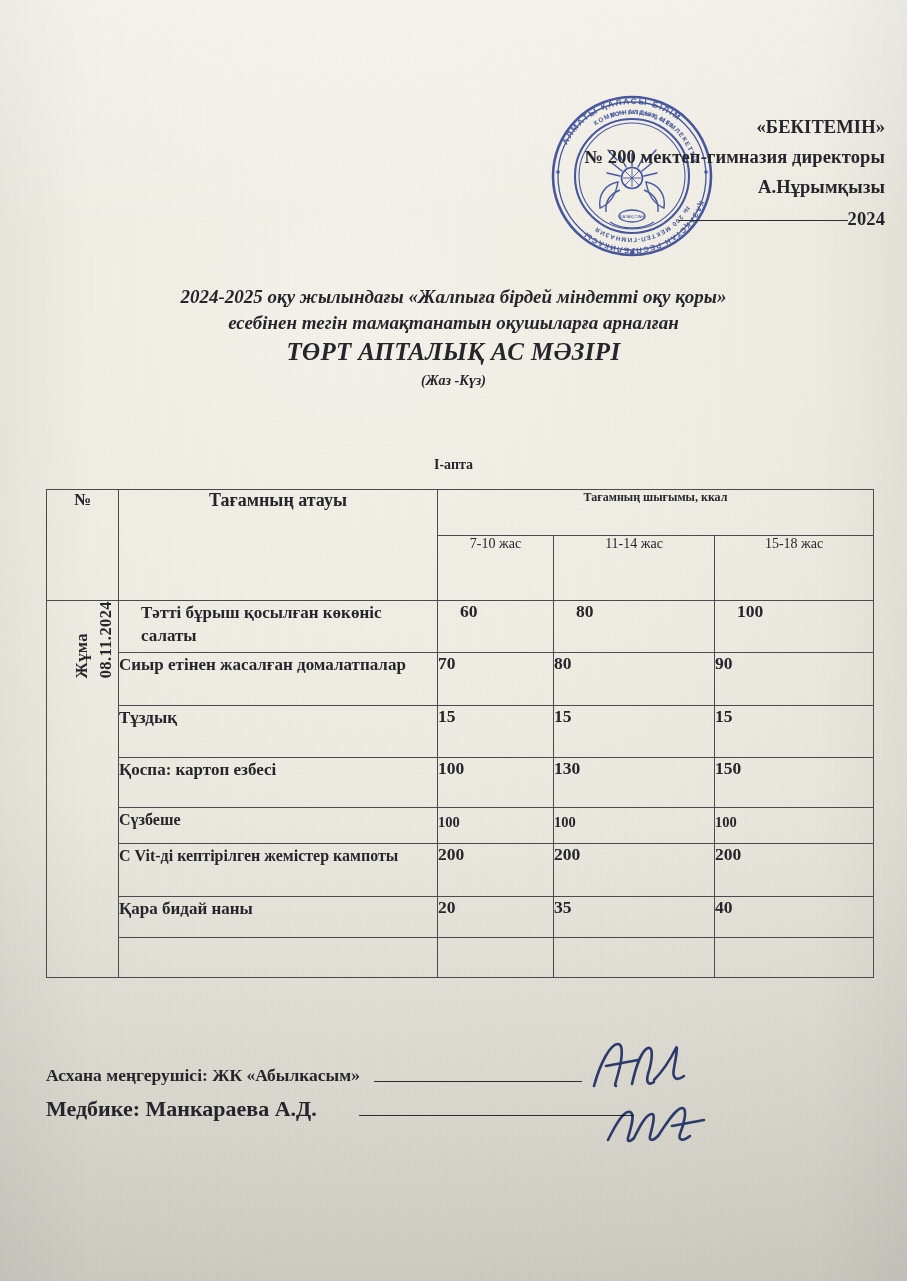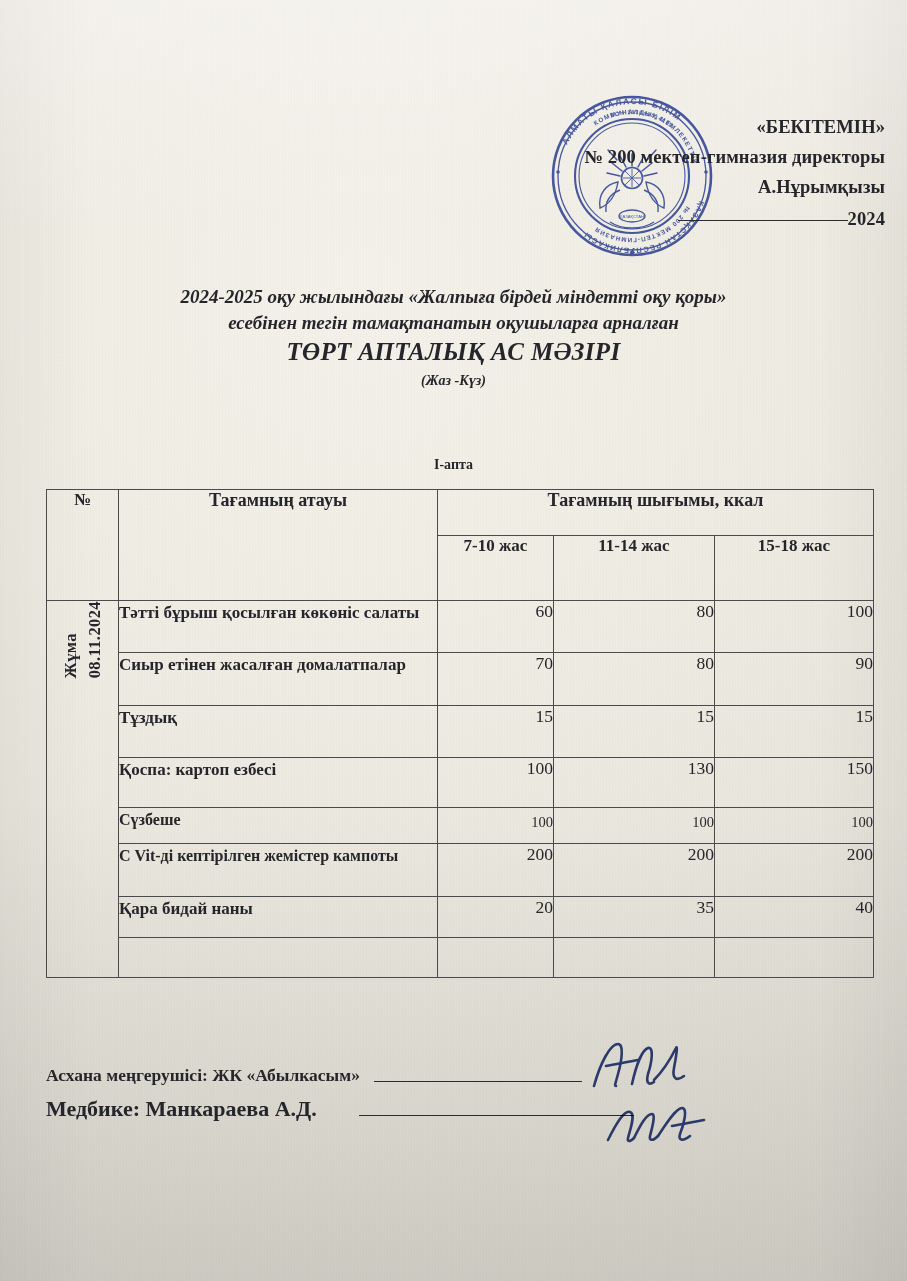--- a/index.html
+++ b/index.html
@@ -157,29 +157,29 @@
   }
   th.head-dish {
     font-weight: bold;
     font-size: 18px;
     padding-top: 16px;
     height: 110px;
   }
   th.head-yield {
     text-align: center;
     font-weight: bold;
-    font-size: 18px;
+    font-size: 12px;
     padding-top: 16px;
     padding-bottom: 14px;
     height: 44px;
   }
   th.head-age {
     text-align: center;
-    font-weight: bold;
-    font-size: 17px;
+    font-weight: normal;
+    font-size: 14px;
     height: 62px;
     padding-top: 21px;
   }
 
   td.day-cell {
     text-align: center;
     vertical-align: middle;
     padding: 0;
   }
   .day-rot {
@@ -194,30 +194,30 @@
   }
 
   td.dish-cell {
     padding: 6px 4px 6px 10px;
     font-size: 17px;
     line-height: 23px;
     font-weight: bold;
     vertical-align: top;
   }
   td.val-cell {
-    text-align: right;
+    text-align: left;
     font-size: 17.5px;
-    font-weight: normal;
+    font-weight: bold;
     padding-top: 7px;
     vertical-align: top;
   }
   td.val-cell.small { font-size: 14.5px; padding-top: 6px; }
   td.dish-cell.small { font-size: 16px; }
 
-  tr.r-tall  td { height: 51px; }
+  tr.r-tall  td { height: 51px; padding-left: 22px; }
   tr.r-tall2 td { height: 52px; }
   tr.r-mid   td { height: 51px; }
   tr.r-big   td { height: 49px; }
   tr.r-short td { height: 29px; }
   tr.r-two   td { height: 52px; margin-left: 16px; }
   tr.r-last  td { height: 40px; }
   tr.r-empty td { height: 39px; }
 
   
   .footer {

